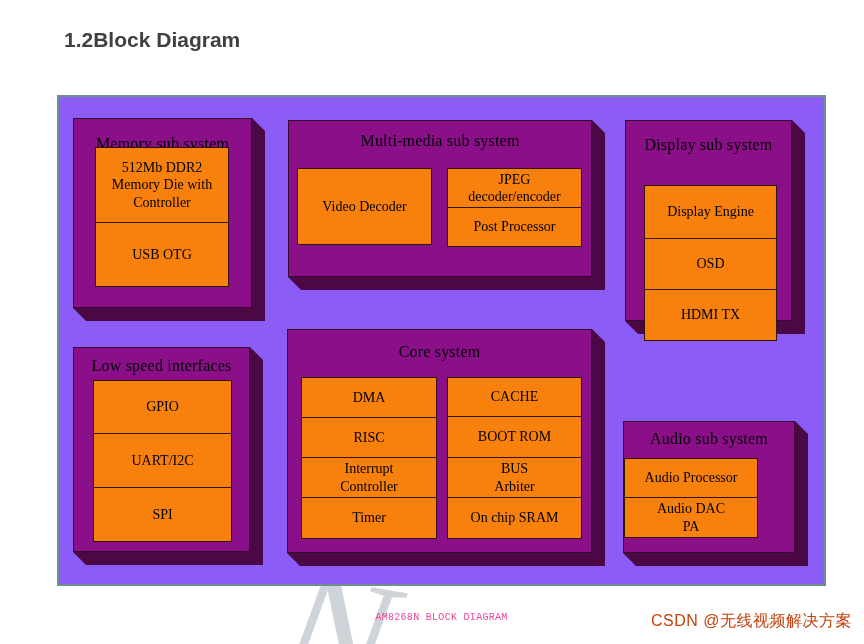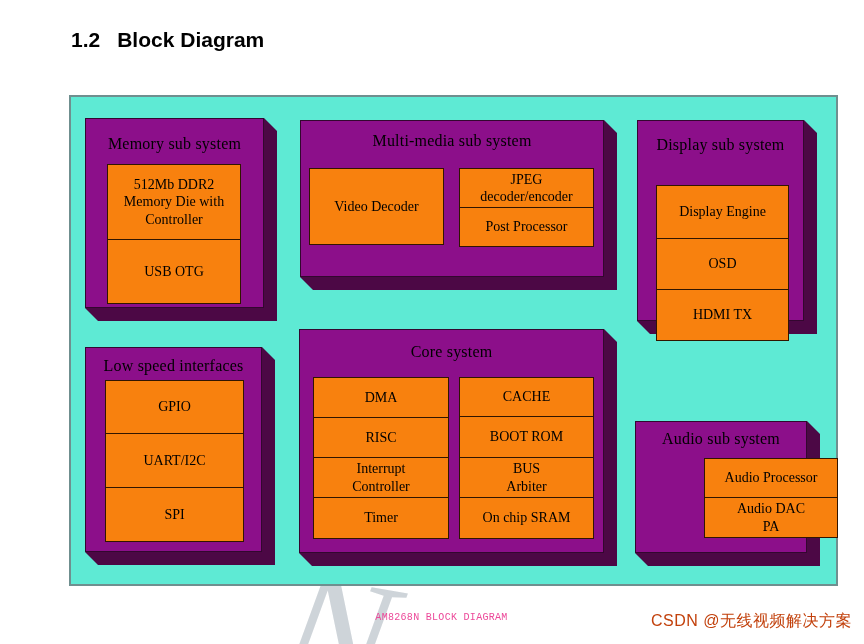--- a/index.html
+++ b/index.html
@@ -3,29 +3,29 @@
 <meta charset="utf-8">
 <style>
   html,body { margin:0; padding:0; background:#ffffff; }
   .screen {
     position:relative; width:864px; height:644px; background:#ffffff;
     overflow:hidden; font-family:"Liberation Serif", serif; color:#000;
   }
 
   
   .heading {
-    position:absolute; left:71px; top:28px; display:flex; gap:17px;
+    position:absolute; left:64px; top:28px; display:flex; 
     font-family:"Liberation Sans", sans-serif; font-weight:bold;
-    font-size:21px; color:#000000; z-index:3;
+    font-size:21px; color:#404040; z-index:3;
   }
 
   
   .canvas {
     position:absolute; left:57px; top:95px; width:765px; height:487px;
-    background:#5eead4; border:2px solid #6f8f8f; z-index:1;margin-left:12px;
+    background:#8b5cf6; border:2px solid #6f8f8f; z-index:1;
   }
 
   
   .block { position:absolute; }
   .block::before {
     content:""; position:absolute; left:0; top:0;
     width:calc(100% + 13px); height:calc(100% + 13px);
     background:#4C0845; z-index:0;
     clip-path: polygon(0 0, calc(100% - 13px) 0, 100% 13px, 100% 100%,
                        13px 100%, 0 calc(100% - 13px));
@@ -56,28 +56,28 @@
   .b-core       { left:228px; top:232px; width:305px; height:224px; }
   .b-audio      { left:564px; top:324px; width:172px; height:132px; }
 
   .b-memory .btitle     { margin-top:16px; }
   .b-multimedia .btitle { margin-top:11px; }
   .b-display .btitle    { margin-top:15px; }
   .b-lowspeed .btitle   { margin-top:9px;  }
   .b-core .btitle       { margin-top:13px; }
   .b-audio .btitle      { margin-top:8px;  }
 
-  .mem-col   { left:21px;  top:45px;  width:134px; }
+  .mem-col   { left:21px;  top:28px;  width:134px; }
   .mm-left   { left:8px;   top:47px;  width:135px; }
   .mm-right  { left:158px; top:47px;  width:135px; }
   .disp-col  { left:18px;  top:64px;  width:133px; }
   .low-col   { left:19px;  top:32px;  width:139px; }
   .core-left { left:13px;  top:47px;  width:136px; }
   .core-right{ left:159px; top:47px;  width:135px;border-radius:26px; }
-  .aud-col   { left:28px;  top:36px;  width:134px;padding-left:40px; }
+  .aud-col   { left:0;  top:36px;  width:134px; }
 
   .h76{height:76px;} .h64{height:64px;} .h77{height:77px;}
   .h40{height:40px;} .h41{height:41px;} .h39{height:39px;}
   .h51{height:51px;} .h54{height:54px;}
 
   
   .caption-row {
     position:absolute; left:57px; top:606px; width:769px;
     text-align:center; z-index:2;
   }

